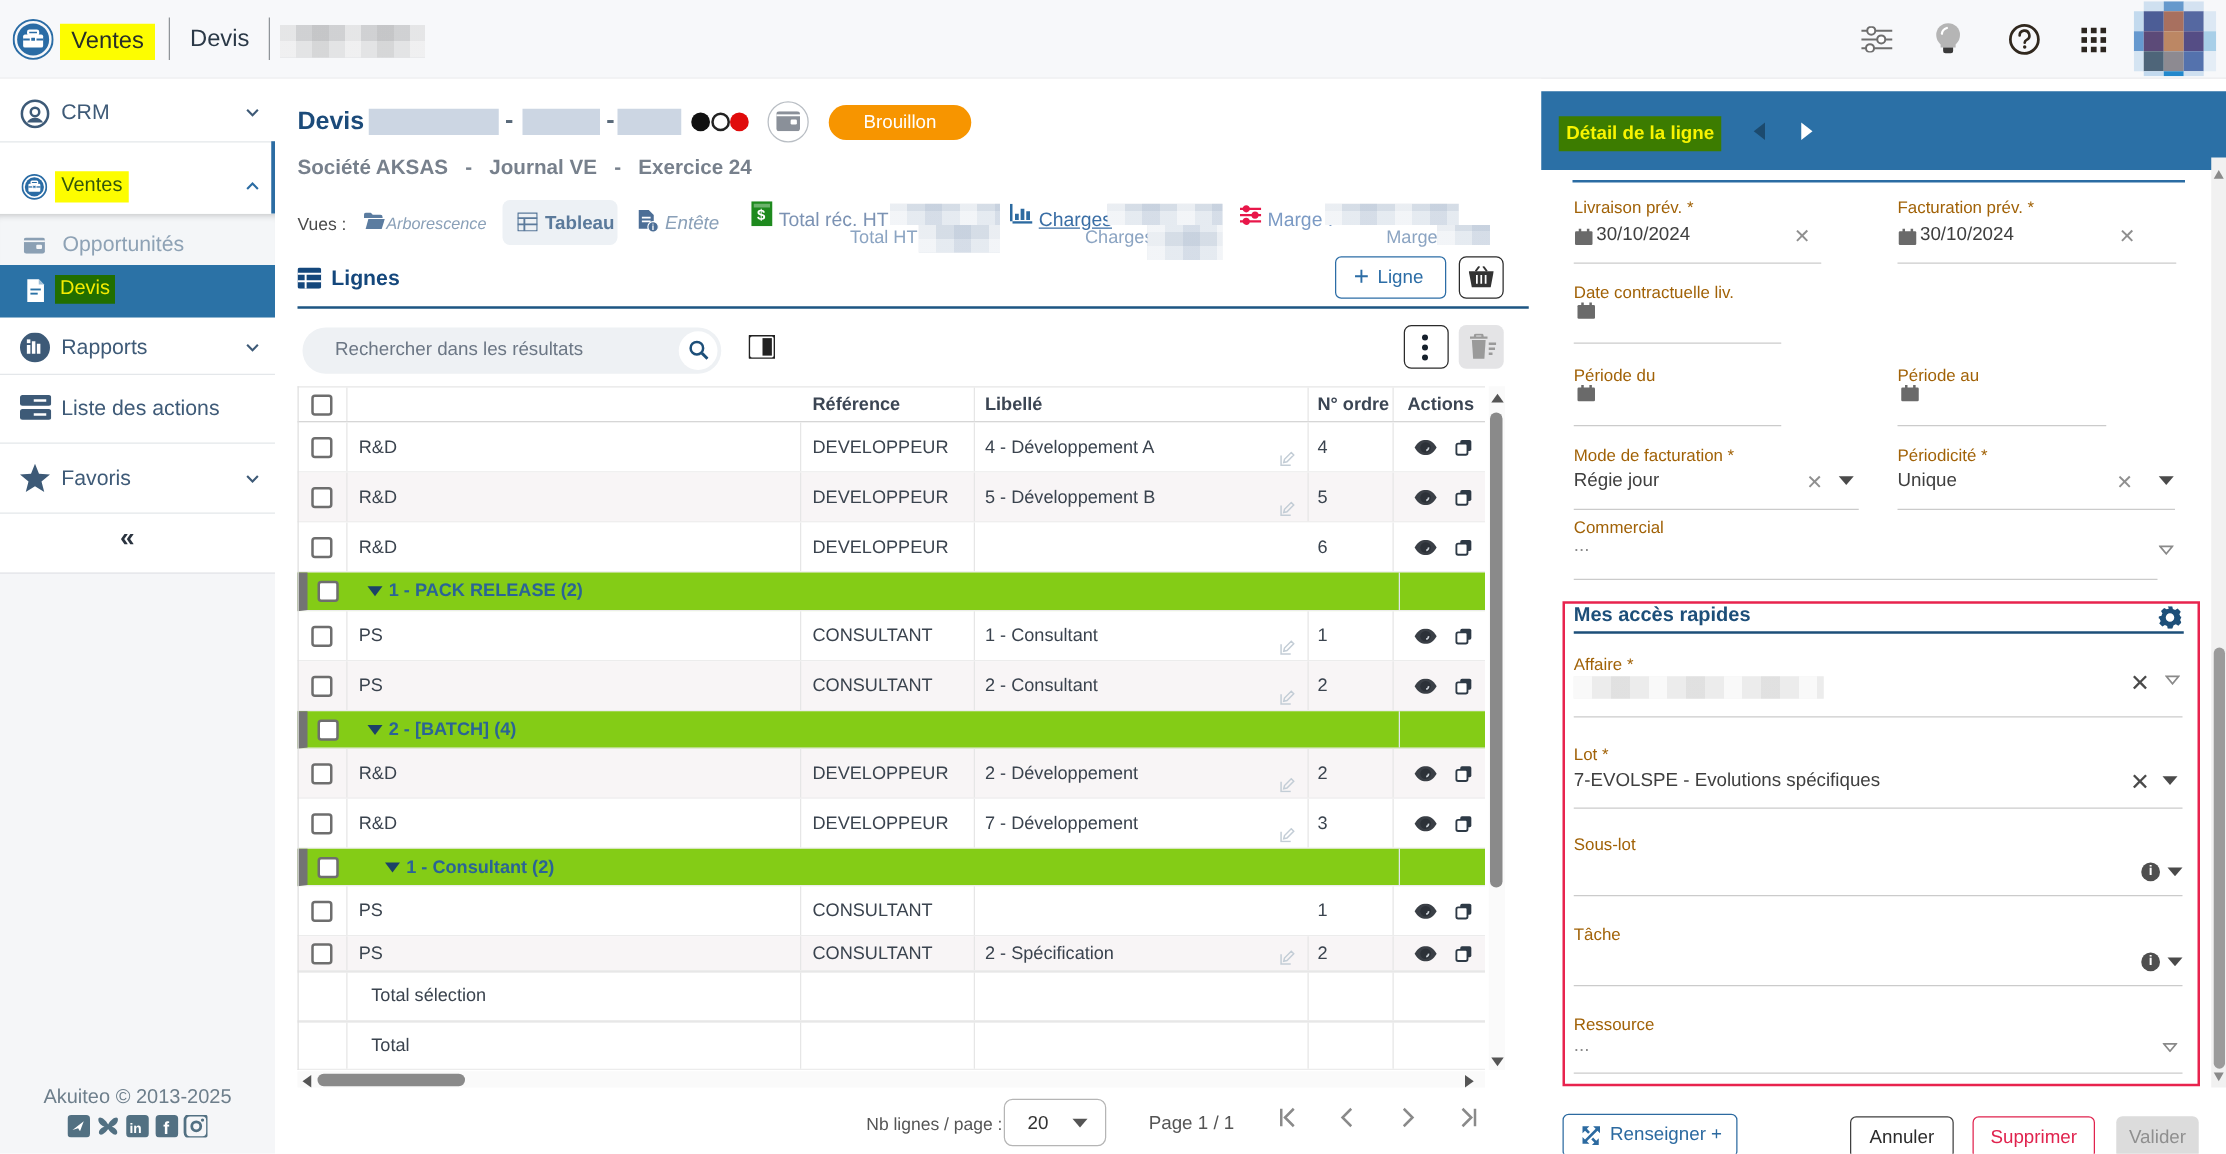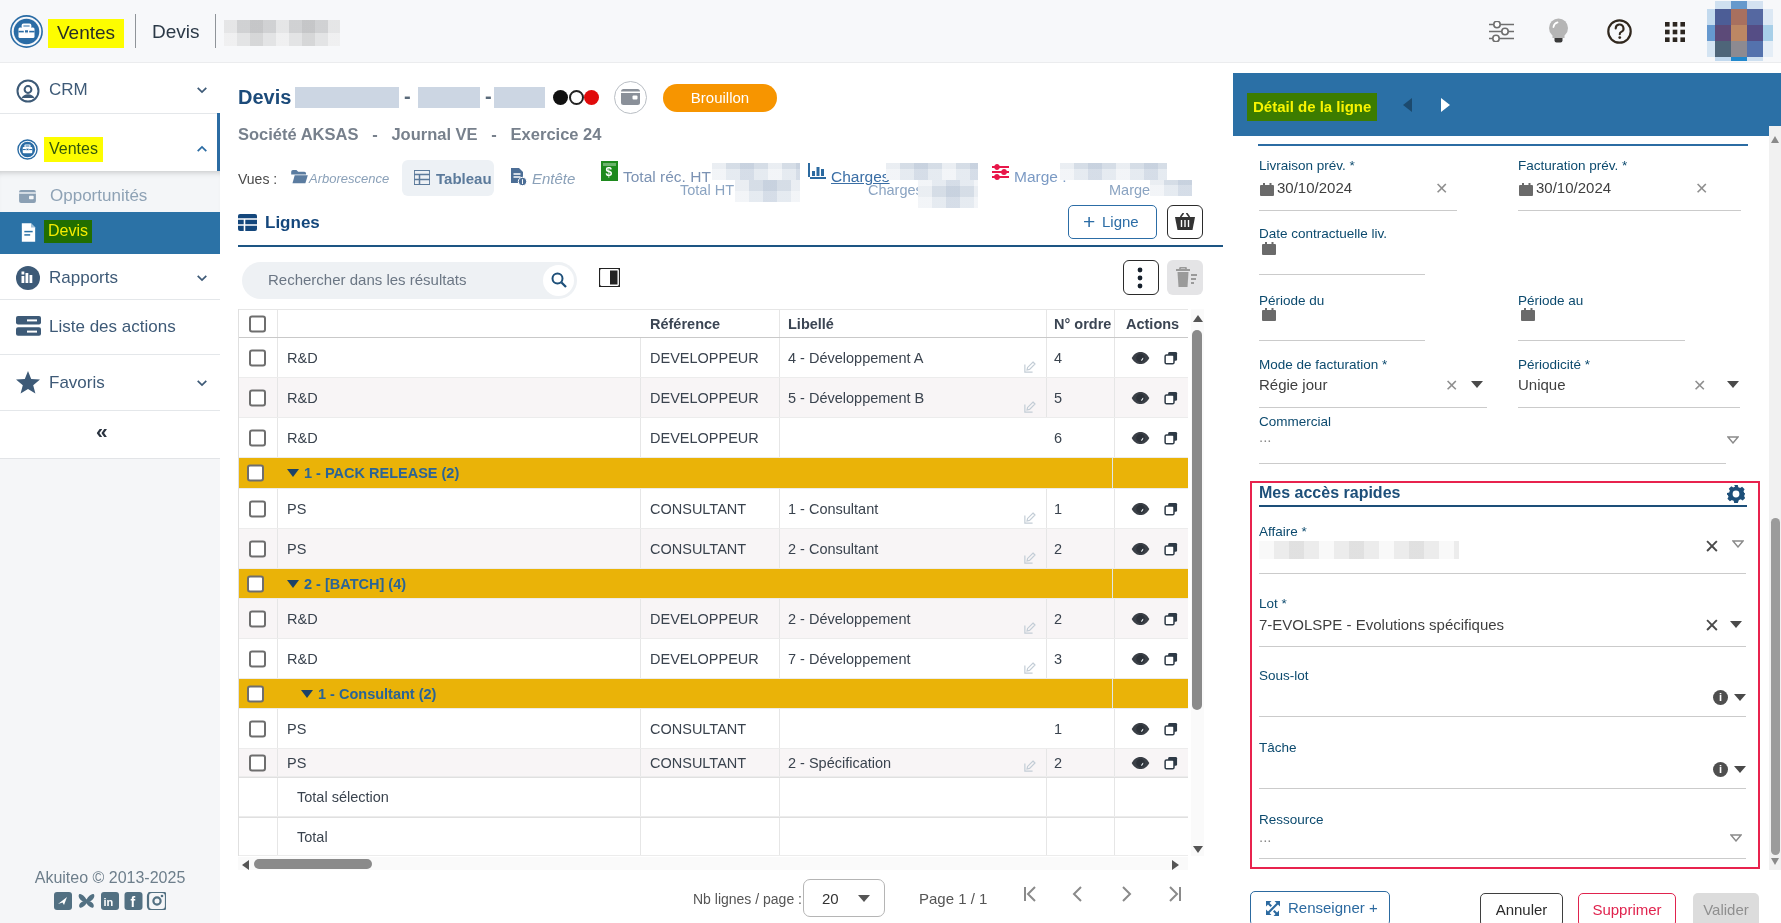--- a/index.html
+++ b/index.html
@@ -16,35 +16,35 @@
 .sb-low{position:absolute;left:0;top:395px;width:220px;height:465px;background:#f5f6f8;border-top:1px solid #e2e4e7;}
 .sb-item{position:absolute;left:0;width:220px;color:#3e5a77;font-size:17px;}
 .sb-div{position:absolute;left:0;width:220px;height:1px;background:#e4e7ea;}
 .chev{position:absolute;left:196px;width:12px;height:12px;}
 .sub{position:absolute;left:0;width:220px;}
 
 .main{position:absolute;left:220px;top:63px;width:1013px;height:860px;background:#fff;}
 
 .panel{position:absolute;left:1233px;top:63px;width:548px;height:860px;background:#fff;margin-top:10px;}
 .phead{position:absolute;left:0;top:0;width:548px;height:63px;background:#2b70a6;}
-.lbl{position:absolute;color:#0c4a6e;font-size:13.5px;}
+.lbl{position:absolute;color:#a16207;font-size:13.5px;}
 .val{position:absolute;color:#3f3f3f;font-size:15px;}
 .uline{position:absolute;height:1px;background:#cbcbcb;}
 .clrx{position:absolute;color:#8f8f8f;font-size:16px;}
 .ddown{position:absolute;width:0;height:0;border-left:6px solid transparent;border-right:6px solid transparent;border-top:7px solid #4a4a4a;}
 .cal{position:absolute;width:14px;height:13px;}
 .cal:before{content:"";position:absolute;left:0;top:2px;width:14px;height:11px;background:#6a6a6a;border-radius:1px;}
 .cal:after{content:"";position:absolute;left:2.5px;top:0;width:2.5px;height:4px;background:#6a6a6a;box-shadow:6.5px 0 0 #6a6a6a;}
 .infoi{position:absolute;width:15px;height:15px;border-radius:50%;background:#4f4f4f;color:#fff;font-size:11px;font-weight:bold;text-align:center;line-height:15px;}
 
 .trow{position:absolute;left:238px;width:950px;border-bottom:1px solid #ececec;}
 .tcell{position:absolute;top:0;height:100%;border-right:1px solid #e6e6e6;}
 .ctext{position:absolute;font-size:14.5px;color:#3a434e;top:50%;transform:translateY(-50%);}
 .cb{position:absolute;width:17px;height:17px;border:2px solid #6e6e6e;border-radius:3px;background:#fff;left:11px;top:50%;transform:translateY(-50%);}
-.grow{background:#eab308;border-left:1px solid #737373;}
+.grow{background:#84cc16;border-left:8px solid #737373;}
 .gtxt{color:#2a6496;font-weight:bold;font-size:14.5px;}
 .gtri{position:absolute;width:0;height:0;border-left:6.5px solid transparent;border-right:6.5px solid transparent;border-top:8px solid #1c4268;top:50%;transform:translateY(-50%);}
 .pencil{position:absolute;width:12px;height:12px;}
 .eye{position:absolute;width:19px;height:13px;}
 .cpy{position:absolute;width:14px;height:14px;}
 .mosb{background:#ccd6e3;} .mosk{background:#dde4ec;background-image:repeating-linear-gradient(90deg,rgba(255,255,255,.55) 0 14px,rgba(0,0,0,0) 14px 28px,rgba(150,170,200,.14) 28px 42px,rgba(0,0,0,0) 42px 56px);background-image:repeating-linear-gradient(90deg,rgba(255,255,255,.5) 0 14px,rgba(0,0,0,0) 14px 28px,rgba(140,160,190,.18) 28px 42px,rgba(0,0,0,0) 42px 56px),repeating-linear-gradient(0deg,rgba(255,255,255,.25) 0 11px,rgba(90,110,140,.06) 11px 22px);}
 .mosg{background:#ececec;background-image:repeating-linear-gradient(90deg,rgba(255,255,255,.7) 0 15px,rgba(0,0,0,0) 15px 30px,rgba(160,160,160,.15) 30px 45px,rgba(0,0,0,0) 45px 60px);}
 </style></head>
 <body>
 

